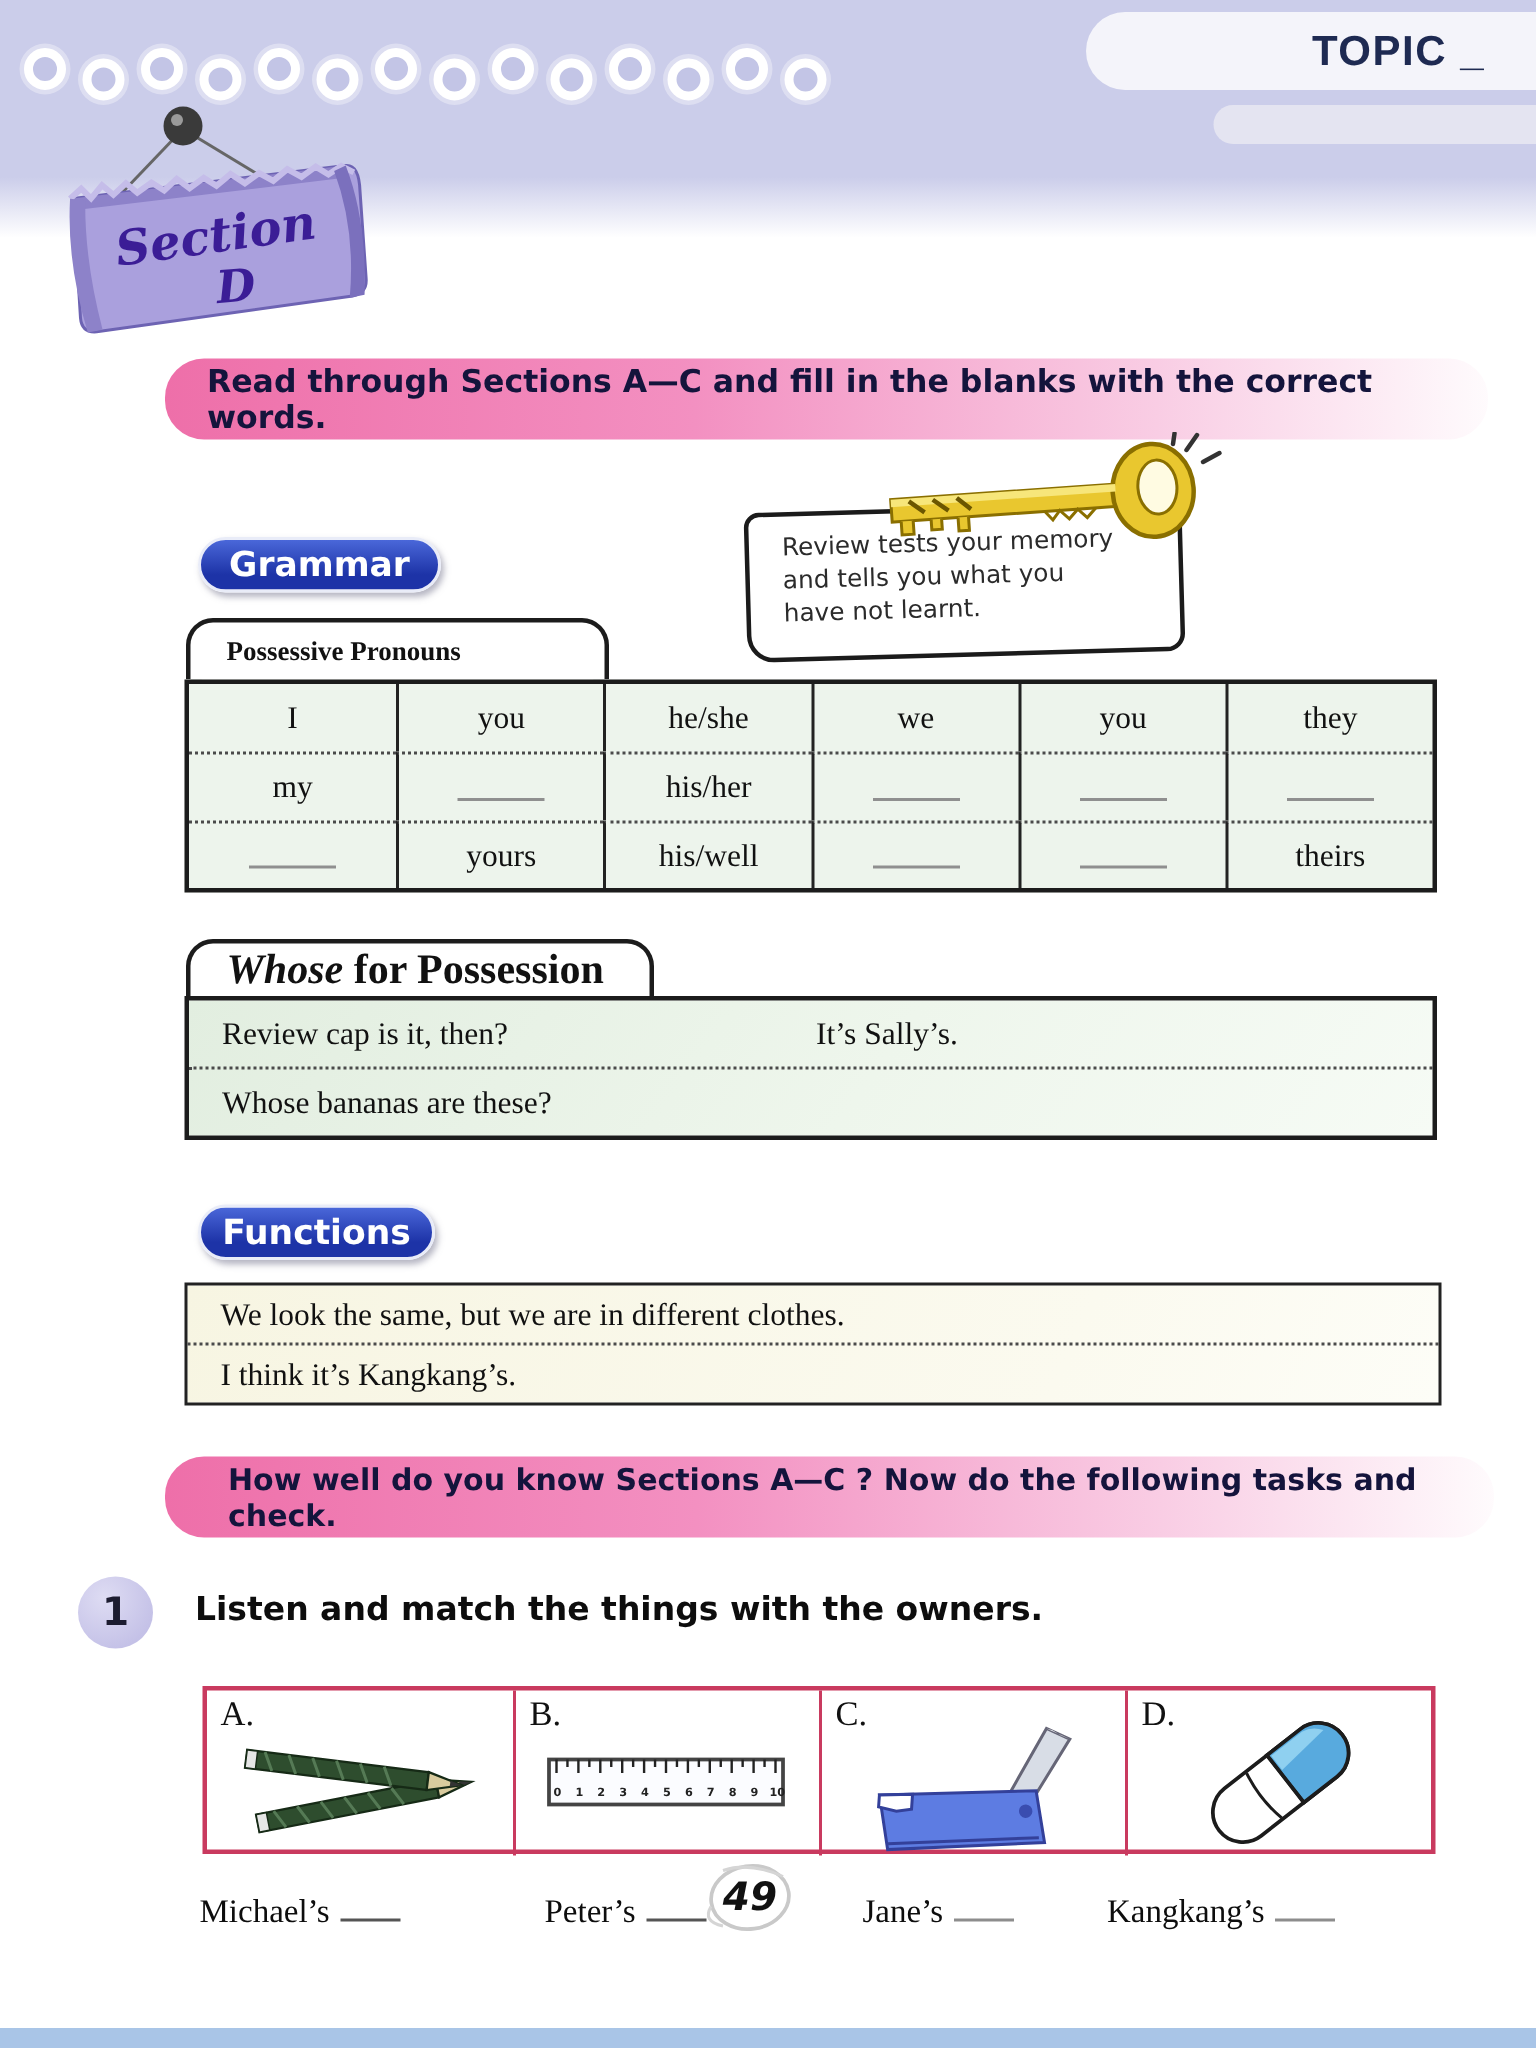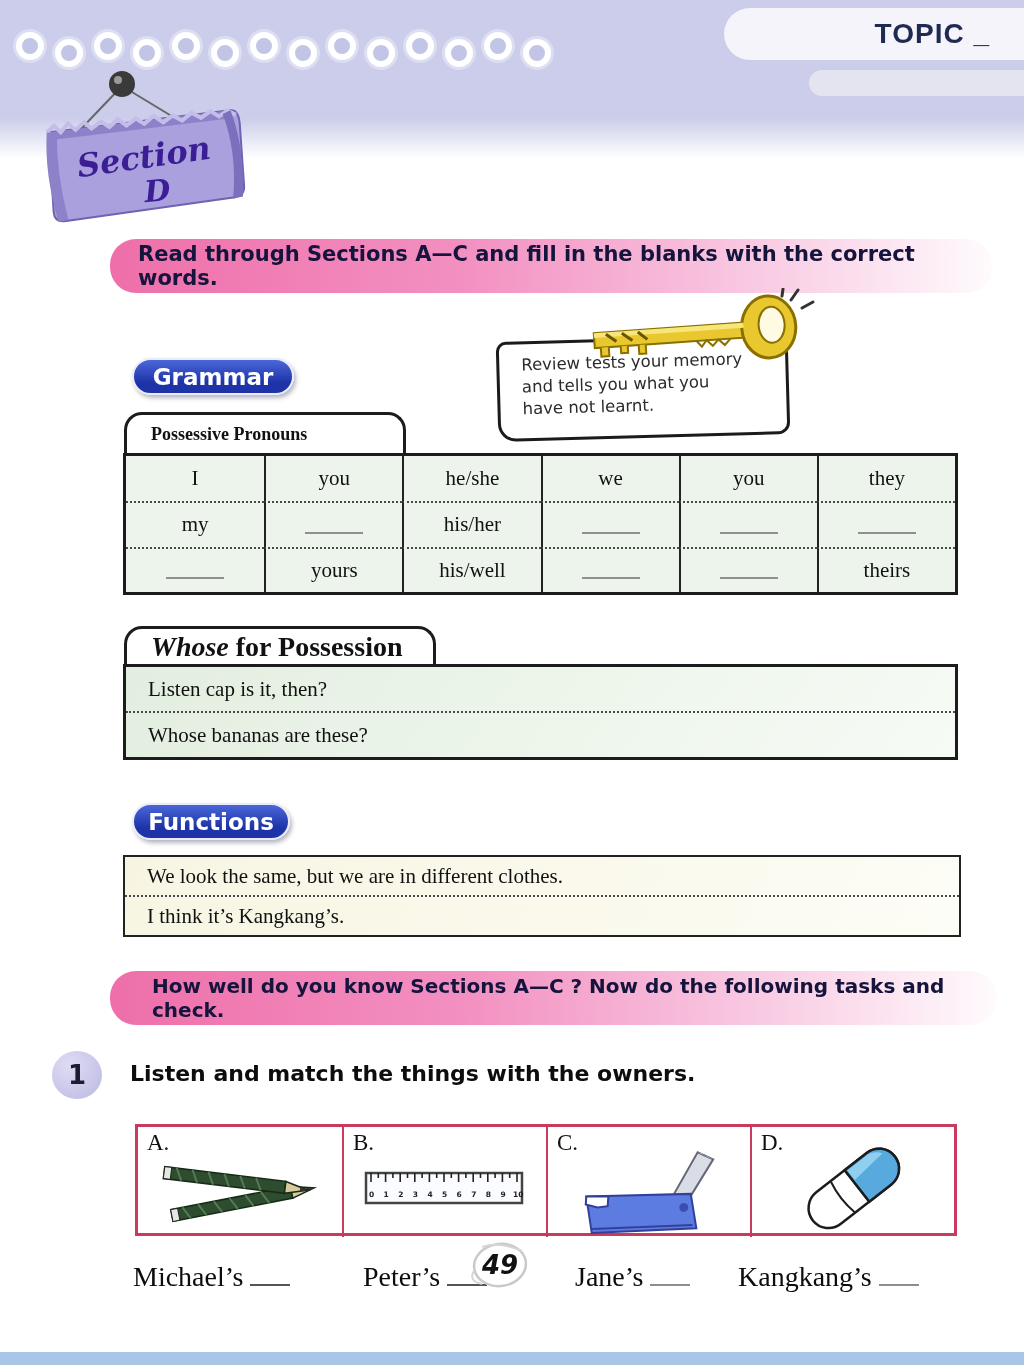--- a/index.html
+++ b/index.html
@@ -91,21 +91,21 @@
 
   .itable { position:absolute; left:135px; top:1124px; width:822px; height:112px;
             border:3px solid #c93a5f; display:grid; grid-template-columns:repeat(4,1fr); background:#fff; }
   .icell { position:relative; display:flex; align-items:center; justify-content:center; }
   .icell:not(:first-child){ border-left:2px solid #c93a5f; }
   .ilabel { position:absolute; left:9px; top:3px; font-family:"Liberation Serif", serif;
             font-size:23px; color:#111; }
   .icell svg { margin-top:14px; }
 
   .owners { position:absolute; left:0; top:1261px; width:1024px; height:30px;
-            font-family:"Liberation Serif", serif; font-size:28px; color:#0d0d0d;text-align:center; }
+            font-family:"Liberation Serif", serif; font-size:22px; color:#0d0d0d;text-align:center; }
   .owner { position:absolute; white-space:nowrap; }
   .ob { display:inline-block; width:40px; height:13px; border-bottom:2.5px solid #555; margin-left:7px; }
   #owner-0{ left:133px; } #owner-1{ left:363px; } #owner-2{ left:575px; } #owner-3{ left:738px; }
   #owner-2 .ob, #owner-3 .ob { border-color:#8d8d8d; }
 
   
   .pageno { position:absolute; left:452px; top:1241px; width:96px; height:48px; }
   .pageno .n { position:absolute; left:0; top:0; width:96px; height:48px;
                display:flex; align-items:center; justify-content:center;
                font-family:"DejaVu Sans", sans-serif; font-weight:700; font-style:italic;
@@ -240,21 +240,22 @@
         <span>theirs</span>
       </div>
   </div>
 
   <div class="tab" id="wtab">
     <span class="it">Whose</span>
     <span>for Possession</span>
   </div>
   <div class="wbox">
     <div class="wrow">
-      <div>Listen cap is it, then?</div>
+      <div>Review cap is it, then?</div>
+      <div>It’s Sally’s.</div>
     </div>
     <div class="wrow">
       <div>Whose bananas are these?</div>
     </div>
   </div>
 
   <div class="badge" id="functions-badge">Functions</div>
   <div class="fbox">
     <div class="frow">We look the same, but we are in different clothes.</div>
     <div class="frow">I think it’s Kangkang’s.</div>

